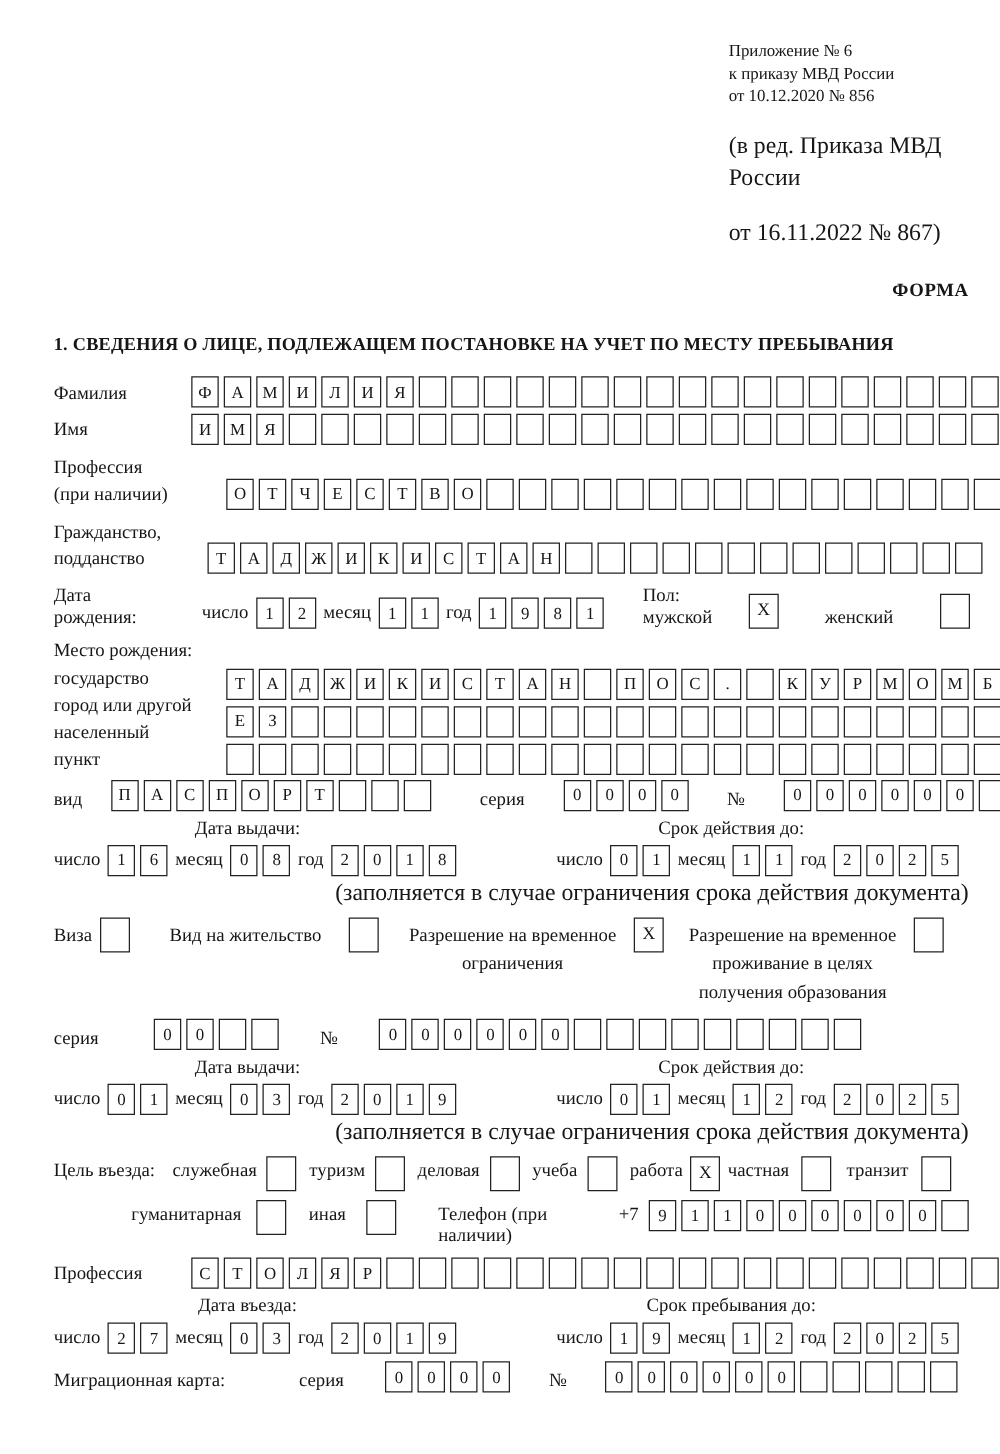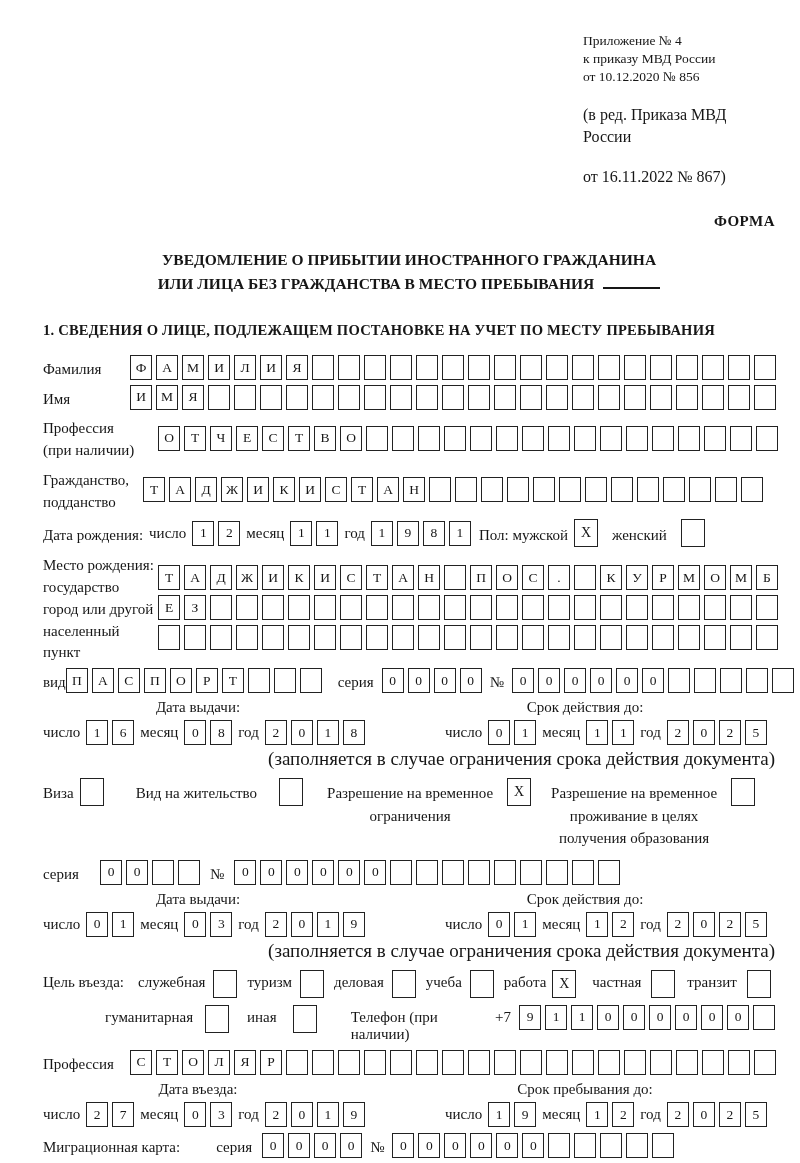--- a/index.html
+++ b/index.html
@@ -10,29 +10,29 @@
     color: #161616;
     font-family: "Liberation Serif", "DejaVu Serif", serif;
     font-size: 15px;
     padding: 32px 25px 0 43px;
     overflow: hidden;
   }
   
   .ref-block { margin-left: auto; width: 192px; line-height: 1.32; }
   .ref-line { font-size: 13.5px; }
   .ref-amend { margin-top: 5px; }
-  .ref-amend .ref-line { font-size: 16px; margin-top: 19px; }
+  .ref-amend .ref-line { font-size: 19px; margin-top: 19px; }
   .form-label { text-align: right; font-weight: bold; font-size: 15px; margin-top: 26px; letter-spacing: .5px; }
   
   .title { text-align: center; font-weight: bold; font-size: 15.5px; line-height: 1.55; margin-top: 18px; }
   .title-underline { display:inline-block; width: 57px; border-bottom: 2px solid #161616; height: 14px; margin-left: 9px; }
   .sec-heading { font-weight: bold; font-size: 14.6px; margin-top: 26px; letter-spacing: .2px; }
   
   .content { margin-top: 16px; }
-  .frow { display: flex; align-items: center; margin-bottom: 4px; }
+  .frow { display: flex; align-items: flex-end; margin-bottom: 4px; gap: 23px; }
   .flabel { padding-top: 4px; line-height: 1.45; }
   .w87 { width: 87px; flex: none; }
   .w97 { width: 100px; flex: none; }
   .w115 { width: 115px; flex: none; }
   .cells { display: inline-flex; gap: 4px; flex: none; }
   .cell {
     width: 22px; height: 25px; flex: none;
     border: 1.8px solid #222;
     display: inline-flex; align-items: center; justify-content: center;
     font-size: 13.5px;
@@ -58,37 +58,31 @@
   .doc-heading { text-align: center; font-weight: bold; font-size: 14.8px; margin: 4px 0 5px 0; }
   .mt6 { margin-top: 6px; }
   .gap6 { width: 6px; flex:none; }
 </style>
 </head>
 <body>
 
 <div class="page">
 
   <div class="ref-block">
-    <div class="ref-line">Приложение № 4</div>
+    <div class="ref-line">Приложение № 6</div>
     <div class="ref-line">к приказу МВД России</div>
     <div class="ref-line">от 10.12.2020 № 856</div>
     <div class="ref-amend">
       <div class="ref-line">(в ред. Приказа МВД России</div>
       <div class="ref-line">от 16.11.2022 № 867)</div>
     </div>
   </div>
 
   <div class="form-label">ФОРМА</div>
 
-  <div class="title">
-    <div>УВЕДОМЛЕНИЕ О ПРИБЫТИИ ИНОСТРАННОГО ГРАЖДАНИНА</div>
-    <div>
-      <span>ИЛИ ЛИЦА БЕЗ ГРАЖДАНСТВА В МЕСТО ПРЕБЫВАНИЯ</span><span class="title-underline"></span>
-    </div>
-  </div>
 
   <div class="sec-heading">1. СВЕДЕНИЯ О ЛИЦЕ, ПОДЛЕЖАЩЕМ ПОСТАНОВКЕ НА УЧЕТ ПО МЕСТУ ПРЕБЫВАНИЯ</div>
 
   <div class="content">
 
     <div class="frow">
       <div class="flabel w87">Фамилия</div>
       <div class="cells">
           <span class="cell">Ф</span>
           <span class="cell">А</span>
@@ -548,21 +542,21 @@
           <span class="cell"></span>
         </span>
       <span class="ilabel" style="margin-left:10px">учеба</span>
       <span class="cells cbrow" style="margin-left:8px">
           <span class="cell"></span>
         </span>
       <span class="ilabel" style="margin-left:10px">работа</span>
       <span class="cells cbrow" style="margin-left:6px">
           <span class="cell">X</span>
         </span>
-      <span class="ilabel" style="margin-left:16px">частная</span>
+      <span class="ilabel" style="margin-left:6px">частная</span>
       <span class="cells cbrow" style="margin-left:10px">
           <span class="cell"></span>
         </span>
       <span class="ilabel" style="margin-left:12px">транзит</span>
       <span class="cells cbrow" style="margin-left:10px">
           <span class="cell"></span>
         </span>
     </div>
 
     <div class="purpose-row">

